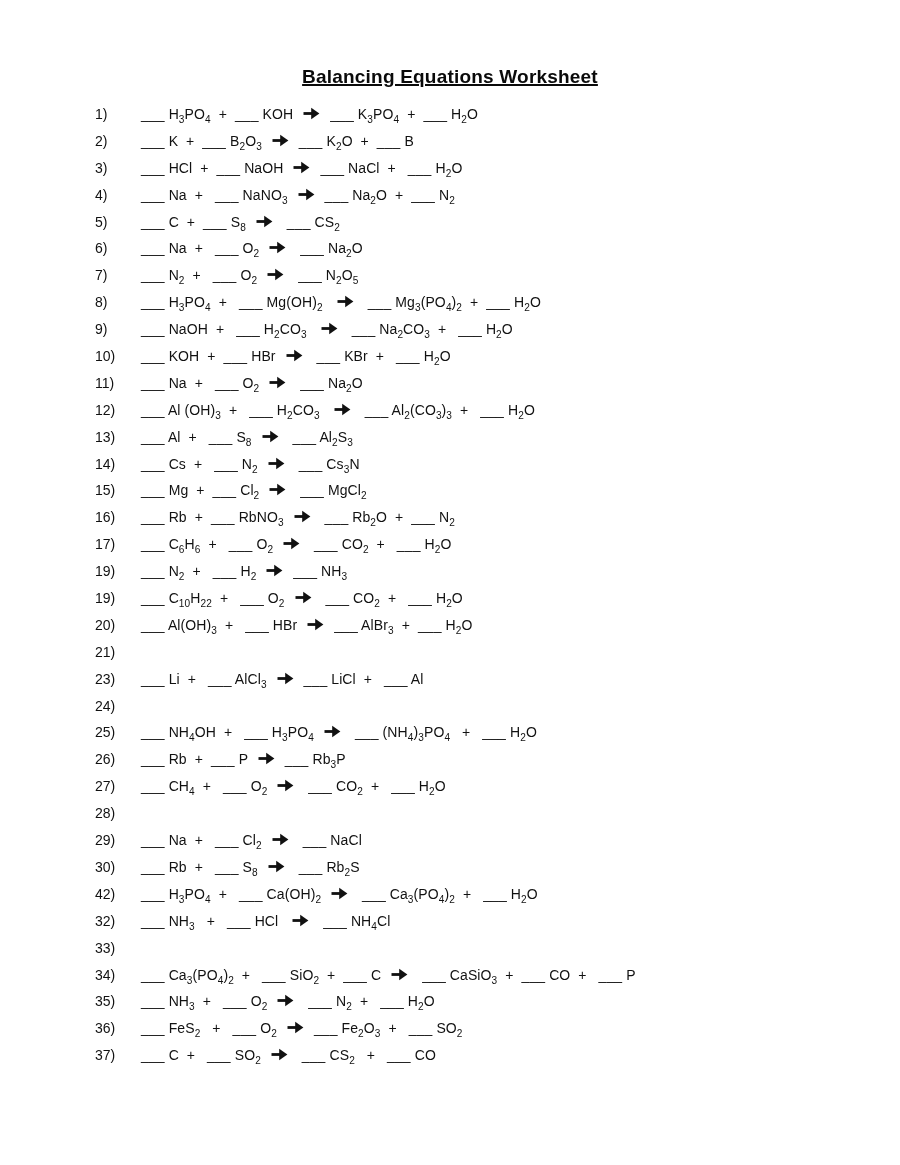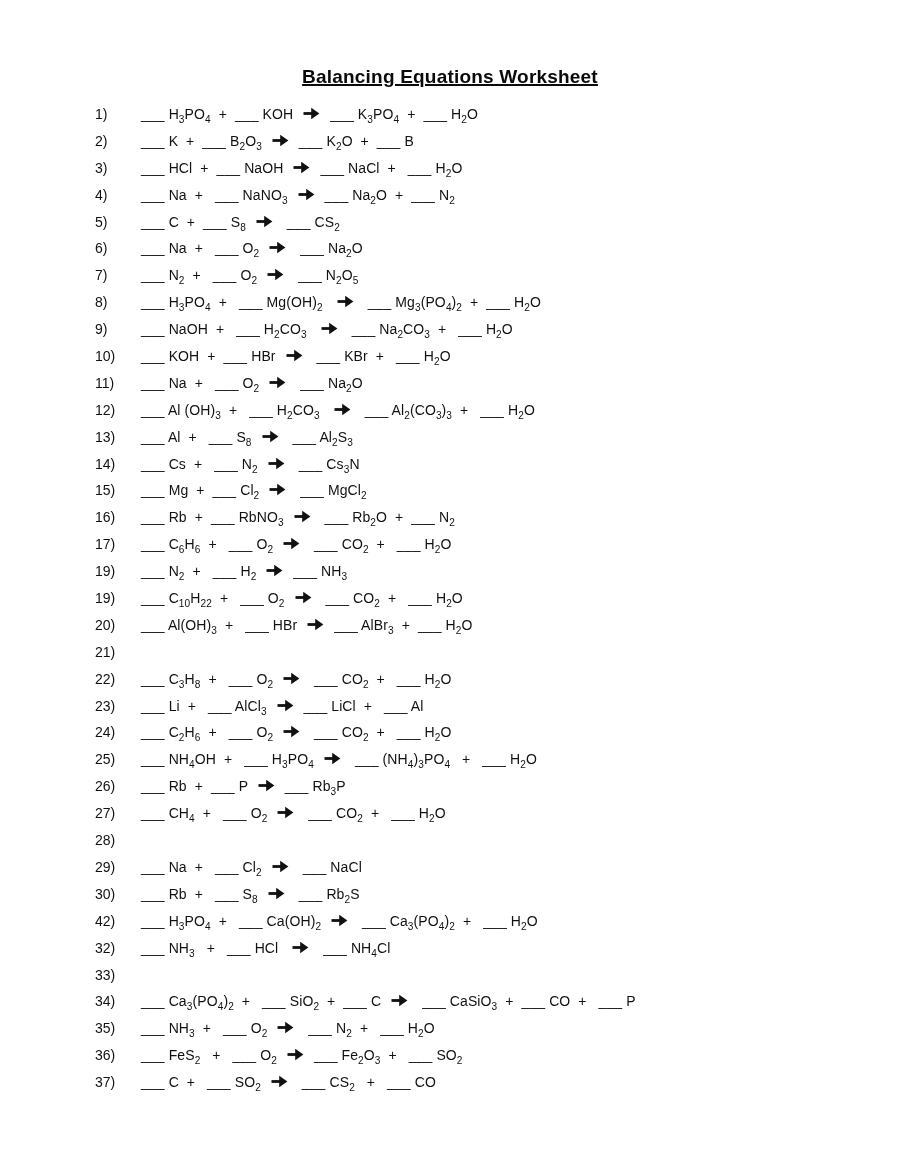--- a/index.html
+++ b/index.html
@@ -206,39 +206,28 @@
         <span class="num">20)</span>
         <span class="eq">___ Al(OH)<sub>3</sub>  +   ___ HBr  <span class="arrow"><svg viewBox="0 0 17 13" width="17" height="13" aria-hidden="true">
               <line x1="0.5" y1="6.5" x2="9.5" y2="6.5" stroke="#111" stroke-width="2.8"></line>
               <polygon points="8.2,0.7 16.4,6.5 8.2,12.3" fill="#111"></polygon>
             </svg></span>  ___ AlBr<sub>3</sub>  +  ___ H<sub>2</sub>O</span>
       </div>
       <div class="row">
         <span class="num">21)</span>
       </div>
       <div class="row">
-        <span class="num">22)</span>
-        <span class="eq">___ C<sub>3</sub>H<sub>8</sub>  +   ___ O<sub>2</sub>  <span class="arrow"><svg viewBox="0 0 17 13" width="17" height="13" aria-hidden="true">
-              <line x1="0.5" y1="6.5" x2="9.5" y2="6.5" stroke="#111" stroke-width="2.8"></line>
-              <polygon points="8.2,0.7 16.4,6.5 8.2,12.3" fill="#111"></polygon>
-            </svg></span>   ___ CO<sub>2</sub>  +   ___ H<sub>2</sub>O</span>
-      </div>
-      <div class="row">
         <span class="num">23)</span>
         <span class="eq">___ Li  +   ___ AlCl<sub>3</sub>  <span class="arrow"><svg viewBox="0 0 17 13" width="17" height="13" aria-hidden="true">
               <line x1="0.5" y1="6.5" x2="9.5" y2="6.5" stroke="#111" stroke-width="2.8"></line>
               <polygon points="8.2,0.7 16.4,6.5 8.2,12.3" fill="#111"></polygon>
             </svg></span>  ___ LiCl  +   ___ Al</span>
       </div>
       <div class="row">
         <span class="num">24)</span>
-        <span class="eq">___ C<sub>2</sub>H<sub>6</sub>  +   ___ O<sub>2</sub>  <span class="arrow"><svg viewBox="0 0 17 13" width="17" height="13" aria-hidden="true">
-              <line x1="0.5" y1="6.5" x2="9.5" y2="6.5" stroke="#111" stroke-width="2.8"></line>
-              <polygon points="8.2,0.7 16.4,6.5 8.2,12.3" fill="#111"></polygon>
-            </svg></span>   ___ CO<sub>2</sub>  +   ___ H<sub>2</sub>O</span>
       </div>
       <div class="row">
         <span class="num">25)</span>
         <span class="eq">___ NH<sub>4</sub>OH  +   ___ H<sub>3</sub>PO<sub>4</sub>  <span class="arrow"><svg viewBox="0 0 17 13" width="17" height="13" aria-hidden="true">
               <line x1="0.5" y1="6.5" x2="9.5" y2="6.5" stroke="#111" stroke-width="2.8"></line>
               <polygon points="8.2,0.7 16.4,6.5 8.2,12.3" fill="#111"></polygon>
             </svg></span>   ___ (NH<sub>4</sub>)<sub>3</sub>PO<sub>4</sub>   +   ___ H<sub>2</sub>O</span>
       </div>
       <div class="row">
         <span class="num">26)</span>

